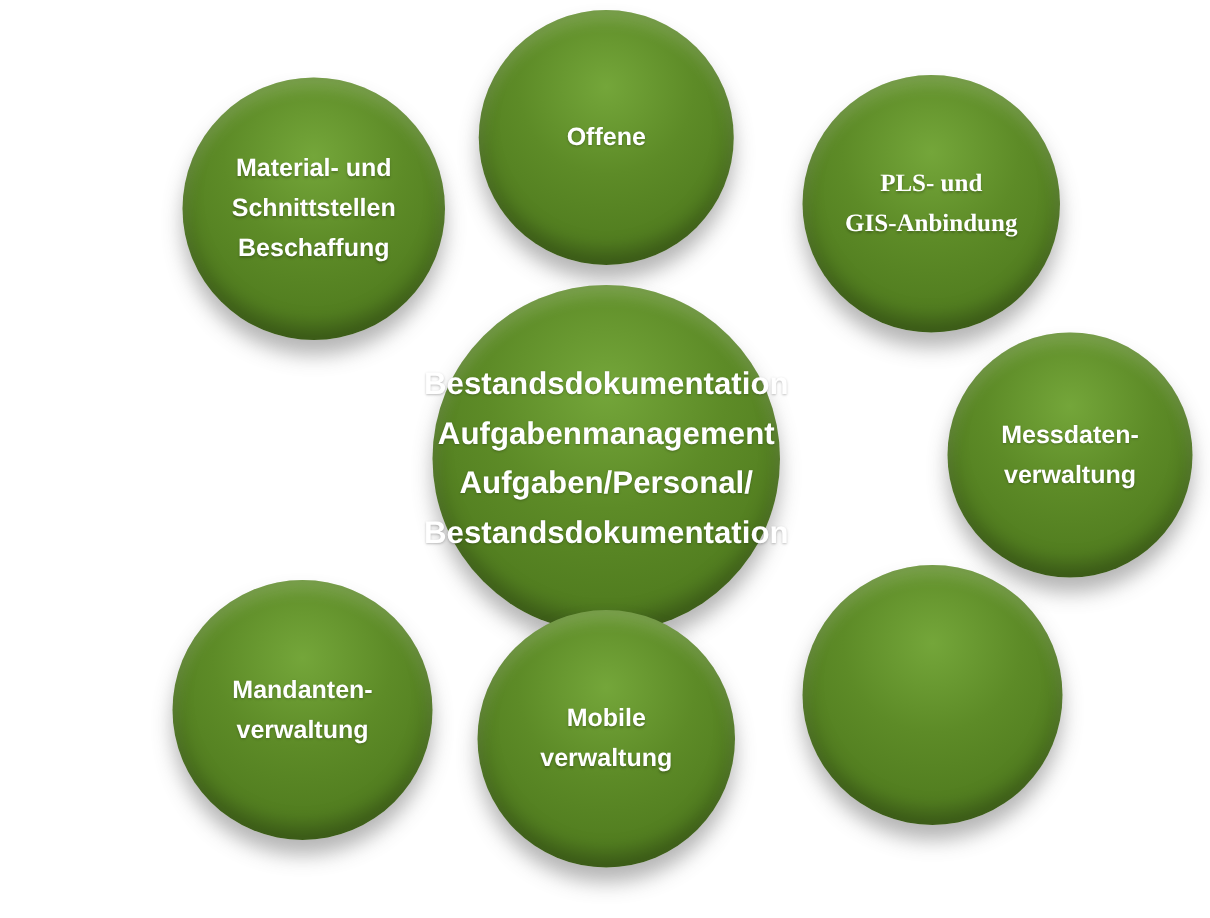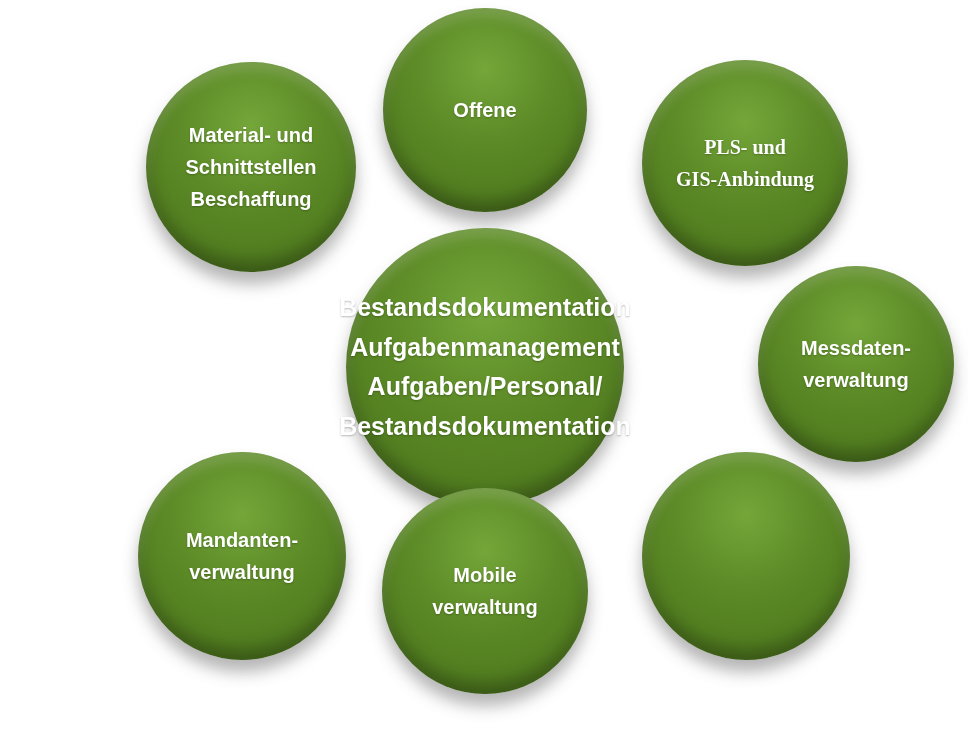--- a/index.html
+++ b/index.html
@@ -46,21 +46,21 @@
     font-size: 25px;
     line-height: 1.58;
   }
   
   .c-top      { left: 383px; top: 8px;   width: 204px; height: 204px; align-items: center; }
   .c-topleft  { left: 146px; top: 62px;  width: 210px; height: 210px; }
   .c-topright { left: 642px; top: 60px;  width: 206px; height: 206px; font-family: Liberation Serif, serif; }
   .c-left     { left: 14px;  top: 246px; width: 212px; height: 212px; }
   .c-right    { left: 758px; top: 266px; width: 196px; height: 196px; }
   .c-center   { left: 346px; top: 228px; width: 278px; height: 278px; }
-  .c-botleft  { left: 138px; top: 452px; width: 208px; height: 208px; text-align: center; }
+  .c-botleft  { left: 138px; top: 464px; width: 208px; height: 208px; text-align: center; }
   .c-bottom   { left: 382px; top: 488px; width: 206px; height: 206px; }
   .c-botright { left: 642px; top: 452px; width: 208px; height: 208px; }
 </style>
 </head>
 <body>
 
 <div class="diagram">
 
   <div class="bubble c-top">
     <span class="line">Offene</span>

